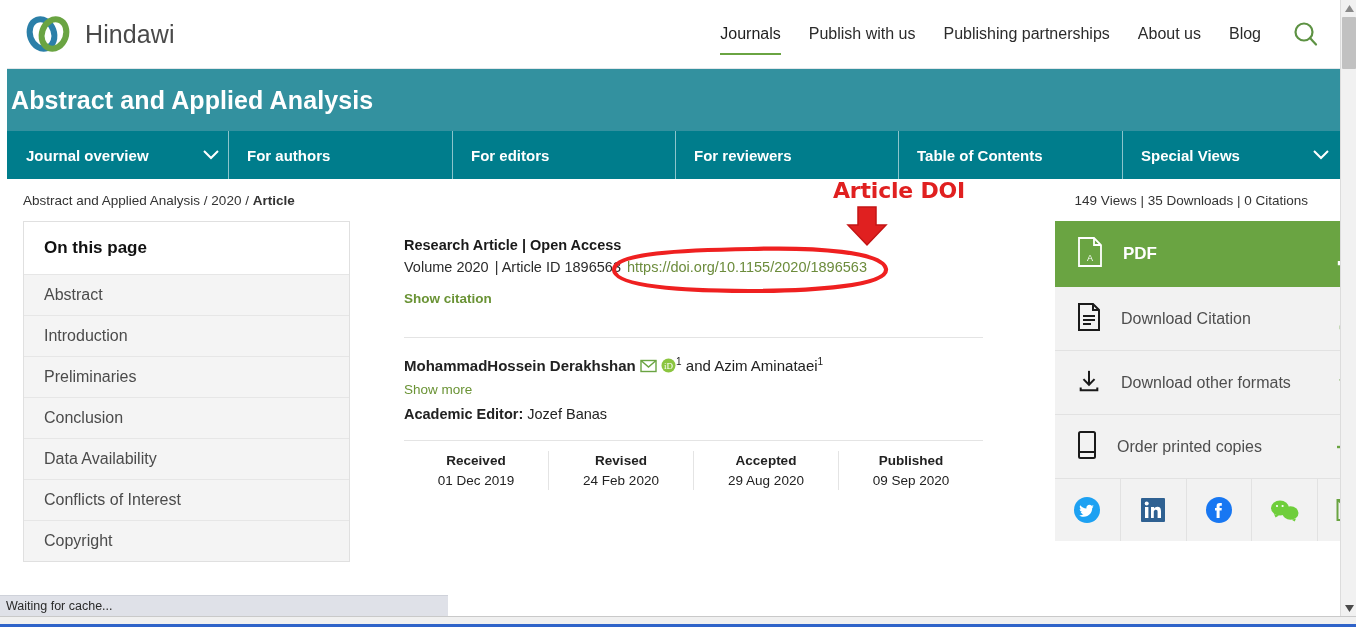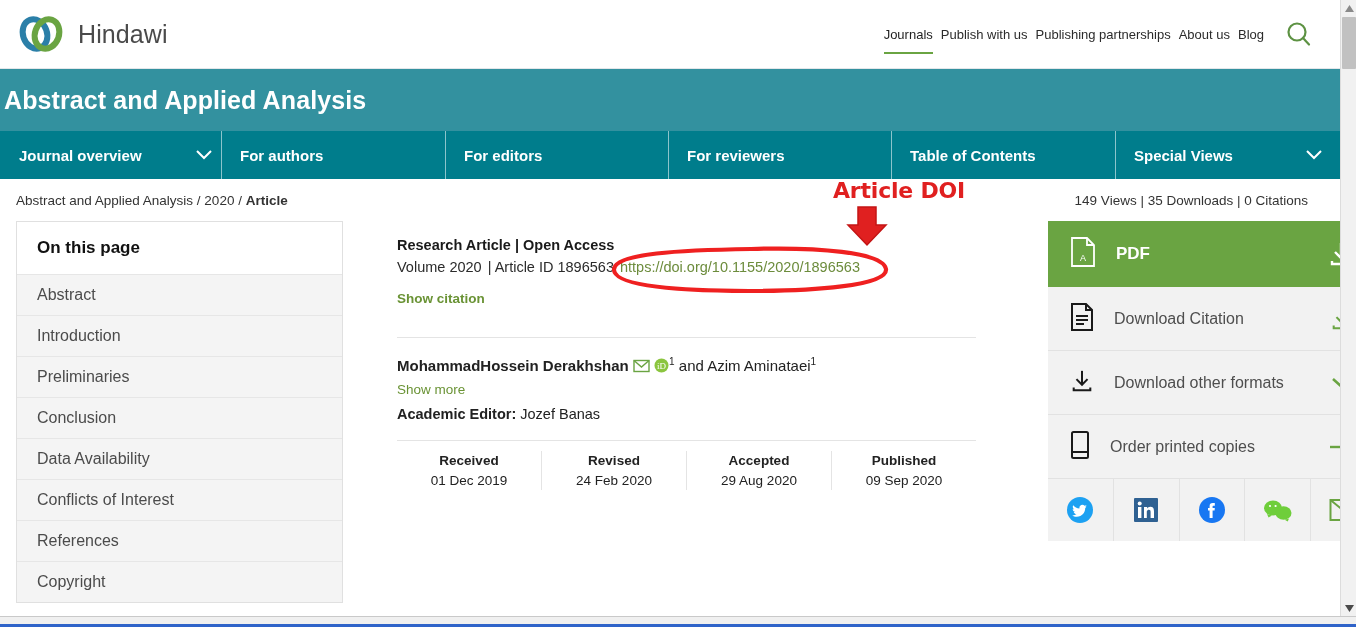--- a/index.html
+++ b/index.html
@@ -4,39 +4,39 @@
 <style>
   * { box-sizing: border-box; margin: 0; padding: 0; }
   html, body {
     width: 1356px; height: 627px;
     overflow: hidden;
     background: #ffffff;
     font-family: "Liberation Sans", sans-serif;
     color: #222;
   }
   .page { position: relative; width: 1356px; height: 627px; background:#fff; }
-  .viewport { position: absolute; left:0; top:0; width: 1340px; height: 608px; overflow: hidden; background:#fff;}
+  .viewport { position: absolute; left:0; top:0; width: 1340px; height: 608px; overflow: hidden; background:#fff;padding-left:7px;}
 
   
   .topbar {
     height: 69px; width: 1340px;
     display: flex; align-items: center;
     border-bottom: 1px solid #e3e7ea;
     background: #fff;
   }
   .brand { display:flex; align-items:center; margin-left: 18px; }
   .logo-mark { width: 48px; height: 40px; position: relative; }
   .brand-name {
     font-size: 25px; color: #4a4a4a; margin-left: 12px;
     letter-spacing: .1px; font-weight: 400;
   }
   .mainnav { margin-left: auto; display: flex; align-items: center; gap: 0; }
   .mainnav a {
-    font-size: 13px; color: #2b2b2b; text-decoration: none;
-    padding: 4px 0; margin: 0 4px; position: relative; white-space: nowrap;
+    font-size: 16px; color: #2b2b2b; text-decoration: none;
+    padding: 4px 0; margin: 0 14px; position: relative; white-space: nowrap;
   }
   .mainnav a.active { color:#1f1f1f; }
   .mainnav a.active::after {
     content:""; position:absolute; left:0; right:0; bottom:-8px;
     height: 2px; background:#6aa442;
   }
   .search-btn { margin-left: 16px; margin-right: 26px; display:flex; align-items:center; cursor:pointer;}
 
   
   .journal-banner {
@@ -277,21 +277,20 @@
 
     <div class="col-left">
       <div class="toc">
         <div class="toc-head">On this page</div>
         <a href="#">Abstract</a>
         <a href="#">Introduction</a>
         <a href="#">Preliminaries</a>
         <a href="#">Conclusion</a>
         <a href="#">Data Availability</a>
         <a href="#">Conflicts of Interest</a>
-        <a href="#">References</a>
         <a href="#">Copyright</a>
       </div>
     </div>
 
     <div class="col-mid">
       <div class="art-type">Research Article | Open Access</div>
       <div class="art-meta-line">
         <span>Volume 2020</span>
         <span>| Article ID 1896563</span>
         <a href="#" class="doi-link">https://doi.org/10.1155/2020/1896563</a>
@@ -476,14 +475,15 @@
         </svg>
    </span>
    <div class="sb-thumb"></div>
    <span class="sb-down">
      <svg width="9" height="7" viewBox="0 0 9 7">
           <polygon points="0,0 9,0 4.5,7" fill="#4a4a4a"></polygon>
         </svg>
    </span>
  </div>
 
+ <div class="statusbar">Waiting for cache...</div>
  <div class="bottom-blue"></div>
 </div>
 
 </body></html>

